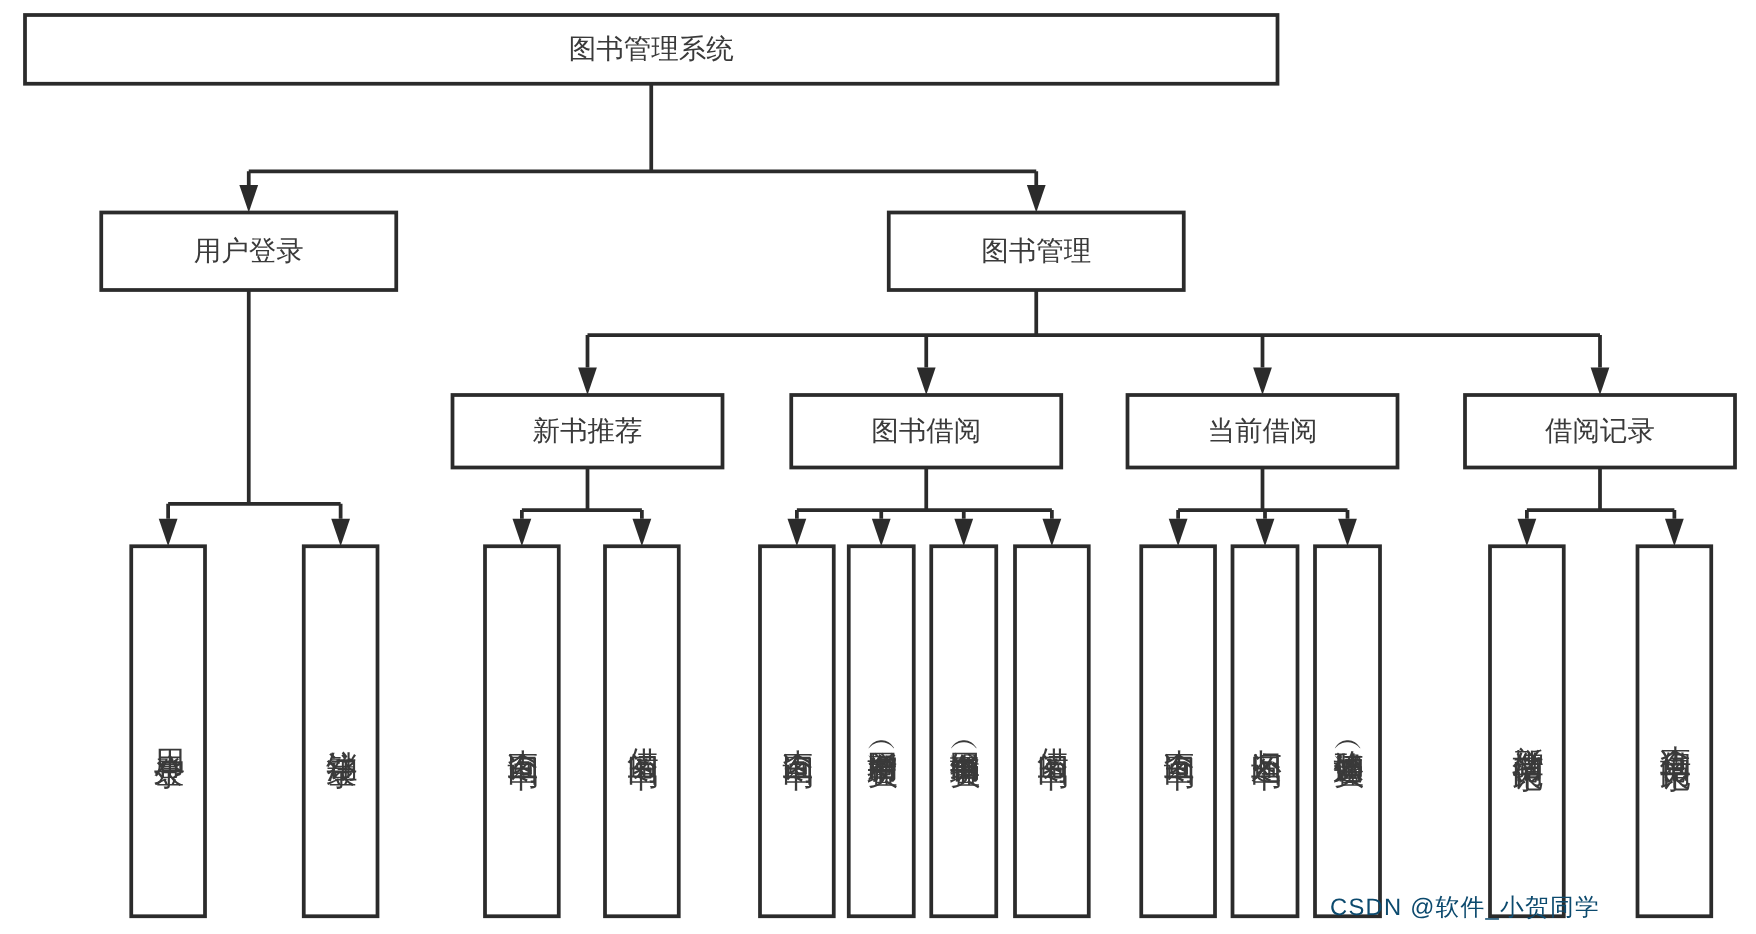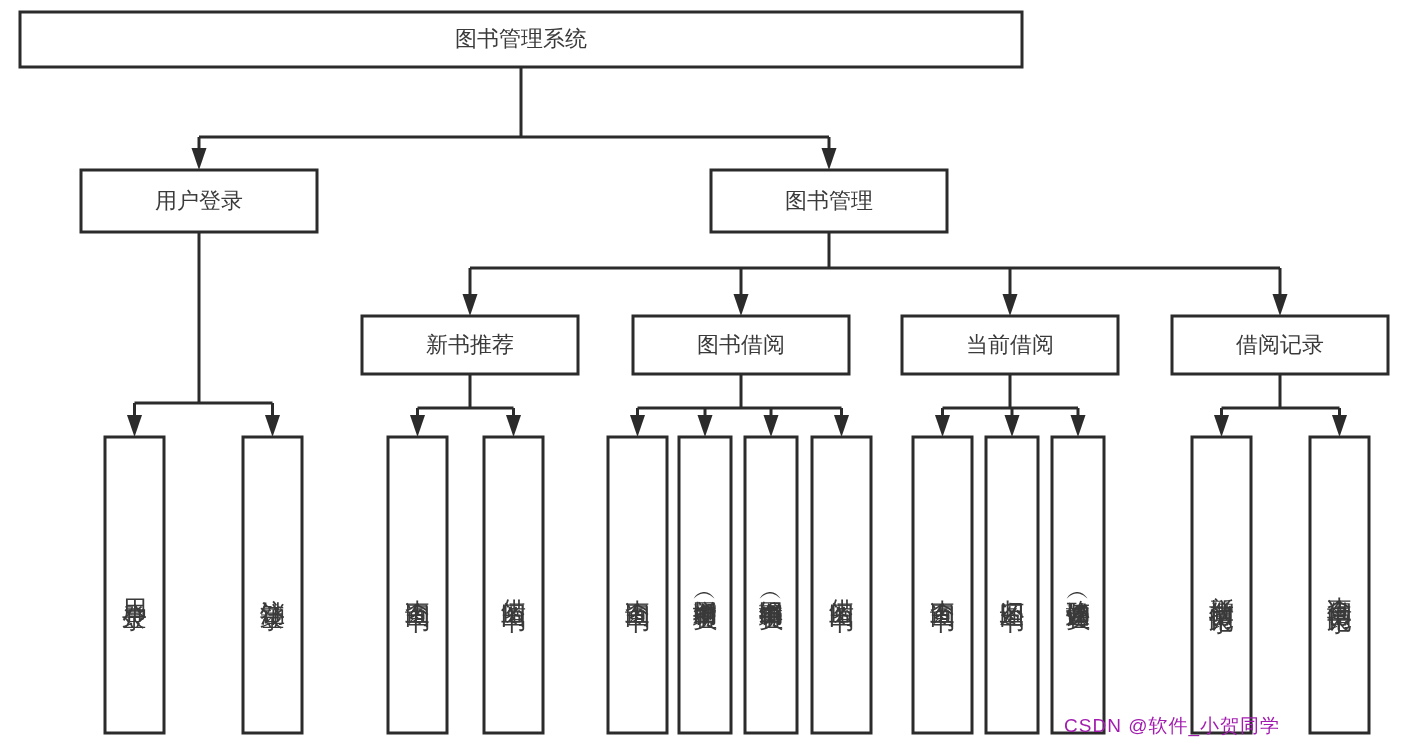--- a/index.html
+++ b/index.html
@@ -64,21 +64,21 @@
     color: #3a3a3a;
     white-space: nowrap;
     text-align: center;
   }
   .watermark {
     position: absolute;
     right: 8px;
     bottom: 8px;
     font-family: "Liberation Sans", "DejaVu Sans", sans-serif;
     font-size: 19px;
-    color: #a21caf;
+    color: #0c4a6e;
     letter-spacing: 1px;
     white-space: nowrap;
     text-align: right;
   }
 </style>
 </head>
 <body>
 
 <div id="diagram-root">
 

